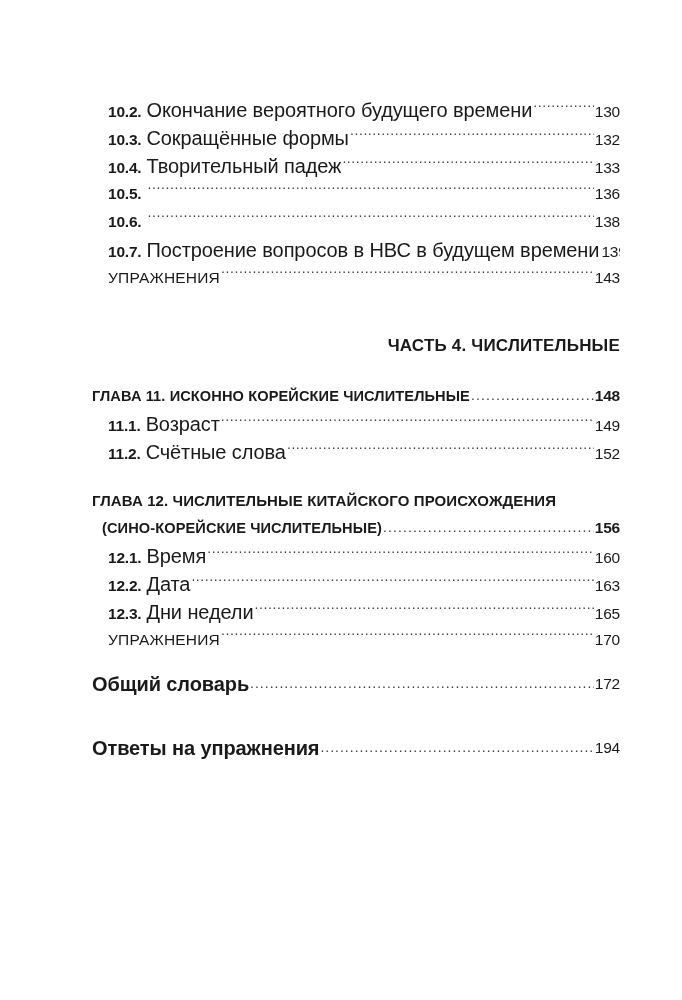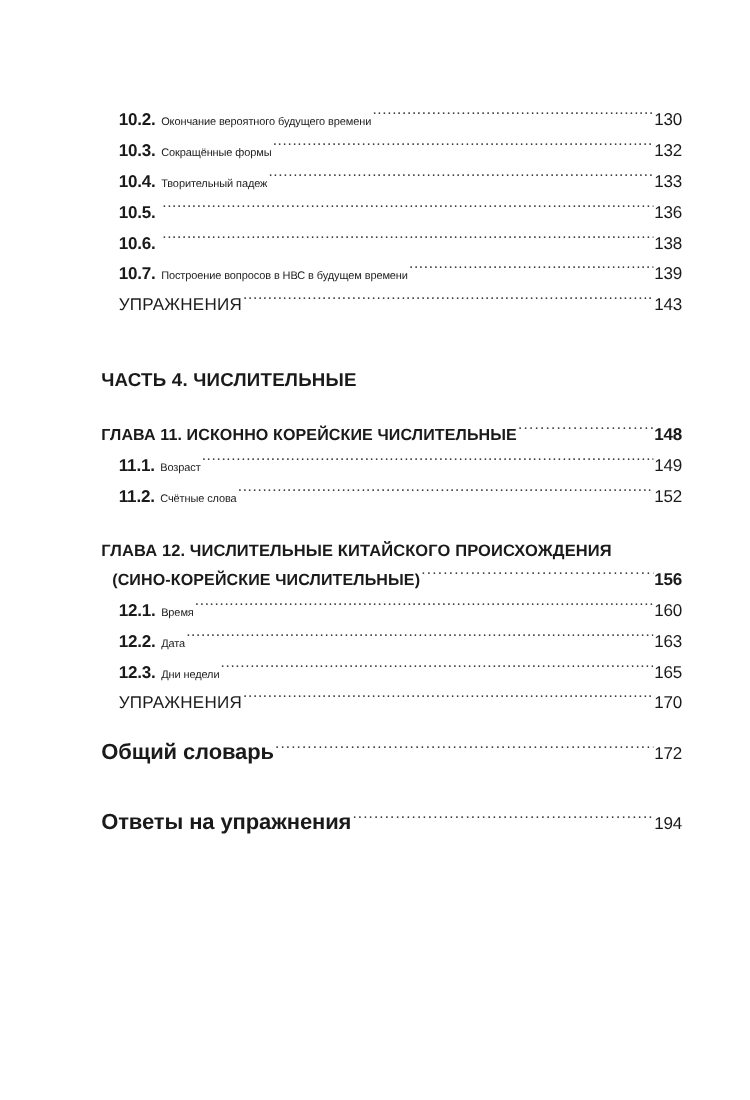--- a/index.html
+++ b/index.html
@@ -41,21 +41,21 @@
 
   .toc-num {
     font-weight: bold;
     font-size: 15.5px;
     letter-spacing: -0.2px;
     flex: 0 0 auto;
     margin-right: 5px;
   }
 
   .toc-title {
-    font-size: 10px;
+    font-size: 20px;
     font-weight: normal;
     letter-spacing: -0.1px;
     flex: 0 0 auto;
   }
 
   .leader {
     flex: 1 1 auto;
     overflow: hidden;
     margin: 0 1px;
     position: relative;
@@ -75,21 +75,21 @@
 
   .toc-page {
     flex: 0 0 auto;
     font-size: 15.5px;
     text-align: right;
     letter-spacing: -0.2px;
   }
 
   
   .level-sub   { padding-left: 16px; }
-  .level-chap  { padding-left: 0; }
+  .level-chap  { padding-left: 0; align-items: flex-end; }
   .level-plain { padding-left: 16px; }
 
   
   .row-chapter .toc-title,
   .row-chapter .toc-num {
     font-weight: bold;
     font-size: 14.6px;
     letter-spacing: 0.1px;
   }
   .row-chapter .toc-page { font-weight: bold; }
@@ -119,21 +119,21 @@
     height: 26px;
     line-height: 26px;
     white-space: nowrap;
   }
   .chapter-wrap .second-line {
     padding-left: 10px;
   }
 
   
   .part-heading {
-    text-align: left;
+    text-align: right;
     font-weight: bold;
     font-size: 17px;
     letter-spacing: 0.2px;
     white-space: nowrap;
   }
 
   
   .gap-part-before { height: 44px; }
   .gap-part-after  { height: 26px; }
   .gap-block       { height: 22px; }

